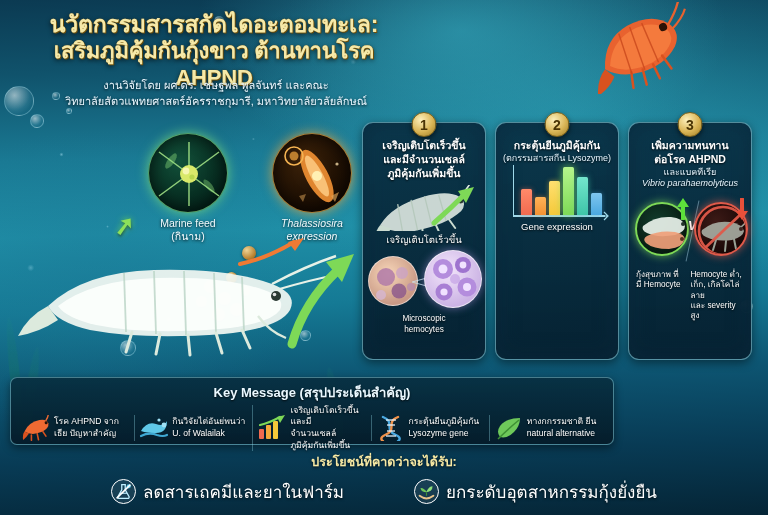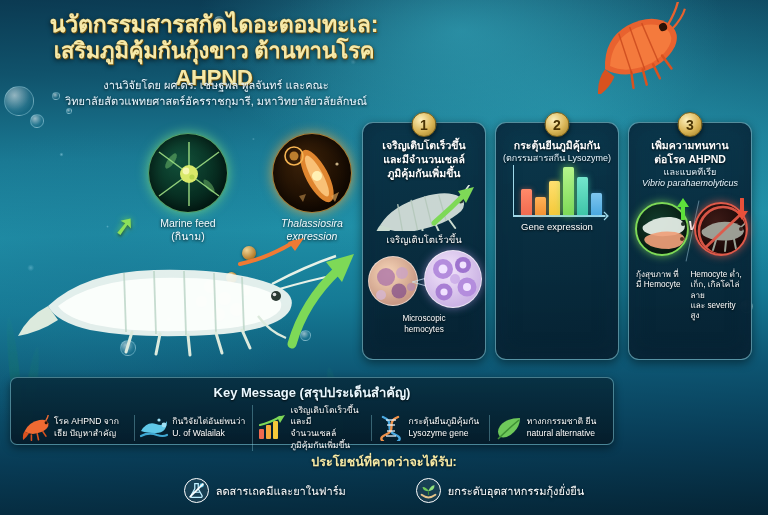--- a/index.html
+++ b/index.html
@@ -158,21 +158,21 @@
   .keyitem .kicon { flex: 0 0 auto; width: 28px; height: 26px; position: relative; }
 
   
   .benefits { position: absolute; left: 10px; top: 452px; width: 748px; height: 55px; }
   .ben-title {
     text-align: center; color: #f7e9a4; font-size: 12.5px; font-weight: bold;
     text-shadow: 0 1px 3px rgba(0,0,0,0.8);
   }
   .ben-row { display: flex; justify-content: center; gap: 70px; margin-top: 6px; }
   .ben-item { display: flex; align-items: center; gap: 7px; }
-  .ben-item .btext { color: #ffffff; font-size: 11px; text-shadow: 0 1px 3px rgba(0,0,0,0.8); }
+  .ben-item .btext { color: #ffffff; font-size: 17px; text-shadow: 0 1px 3px rgba(0,0,0,0.8); }
   .ben-circle {
     width: 25px; height: 25px; border-radius: 50%;
     border: 1.6px solid #ffffff; position: relative;
     display: flex; align-items: center; justify-content: center;
     background: rgba(255,255,255,0.07);
   }
   .vsbadge {
     color: #ffffff; font-size: 13px; font-weight: bold; font-style: italic;
     text-shadow: 0 1px 3px rgba(0,0,0,0.9);
   }

